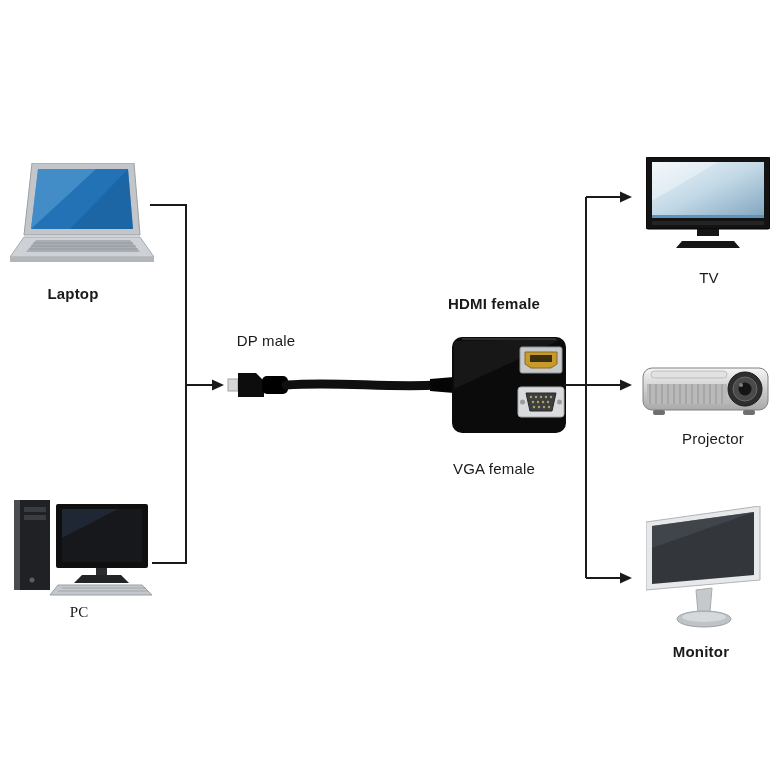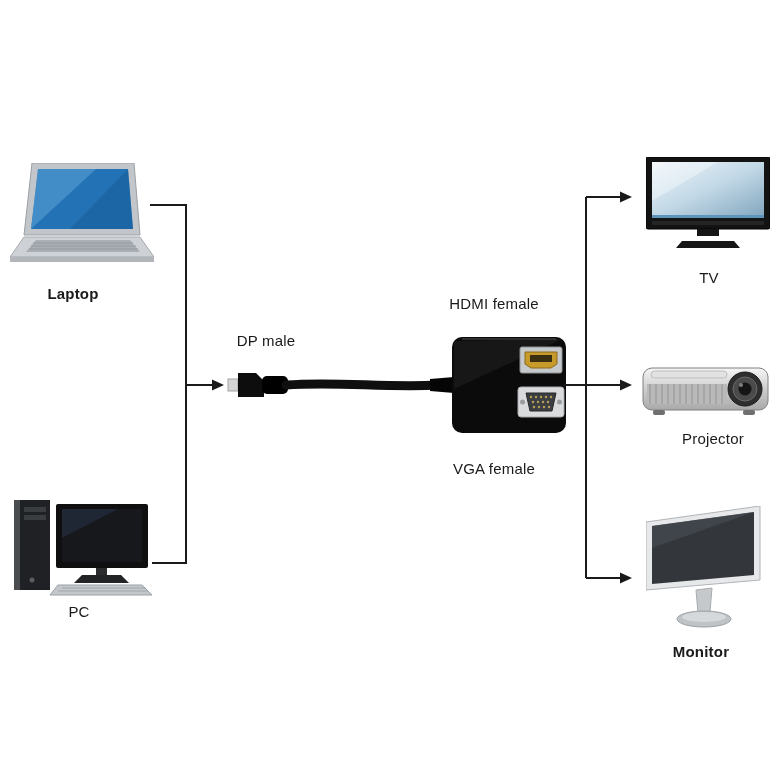--- a/index.html
+++ b/index.html
@@ -53,21 +53,21 @@
       <rect x="48" y="6" width="92" height="64" rx="2" fill="#0f0f10"></rect>
       <rect x="54" y="11" width="80" height="53" fill="#17181c"></rect>
       <polygon points="54,11 110,11 54,40" fill="#232c3e" opacity="0.7"></polygon>
       <rect x="88" y="70" width="11" height="7" fill="#2c2c2e"></rect>
       <polygon points="74,77 113,77 121,85 66,85" fill="#222426"></polygon>
       <polygon points="50,87 134,87 144,97 42,97" fill="#c4c8cc" stroke="#9aa0a6" stroke-width="1"></polygon>
       <line x1="54" y1="90" x2="138" y2="90" stroke="#9aa0a6" stroke-width="0.8"></line>
       <line x1="50" y1="93" x2="140" y2="93" stroke="#9aa0a6" stroke-width="0.8"></line>
     </svg>
   </div>
-  <div class="label" style="left:29px;top:603px;width:100px;">PC</div>
+  <div class="label" style="left:29px;top:603px;width:100px;font-family:Liberation Serif, serif;">PC</div>
 
   <div class="device" style="left:226px;top:335px;width:344px;height:100px;">
     <svg viewBox="0 0 344 100">
 
       <g>
         <rect x="2" y="44" width="10" height="12" fill="#d6d6d6" stroke="#a2a2a2" stroke-width="1"></rect>
         <polygon points="12,38 30,38 38,46 38,62 12,62" fill="#0d0d0d"></polygon>
         <rect x="36" y="41" width="26" height="18" rx="5" fill="#000000"></rect>
       </g>
 
@@ -101,21 +101,21 @@
             <circle cx="322" cy="67" r="1.2"></circle>
           <circle cx="308" cy="72" r="1.2"></circle>
             <circle cx="313" cy="72" r="1.2"></circle>
             <circle cx="318" cy="72" r="1.2"></circle>
             <circle cx="323" cy="72" r="1.2"></circle>
         </g>
       </g>
     </svg>
   </div>
   <div class="label" style="left:210px;top:332px;width:112px;">DP male</div>
-  <div class="label" style="left:429px;top:295px;width:130px;">HDMI female</div>
+  <div class="label" style="left:429px;top:295px;width:130px;font-weight:bold;">HDMI female</div>
   <div class="label" style="left:429px;top:460px;width:130px;">VGA female</div>
 
   <div class="device" style="left:646px;top:157px;width:124px;height:96px;">
     <svg viewBox="0 0 124 96">
       <defs>
         <linearGradient id="tvScreenGrad" x1="0" y1="0" x2="1" y2="1">
           <stop offset="0" stop-color="#ecf4f9"></stop>
           <stop offset="0.5" stop-color="#c3d9e7"></stop>
           <stop offset="1" stop-color="#84a8c0"></stop>
         </linearGradient>

